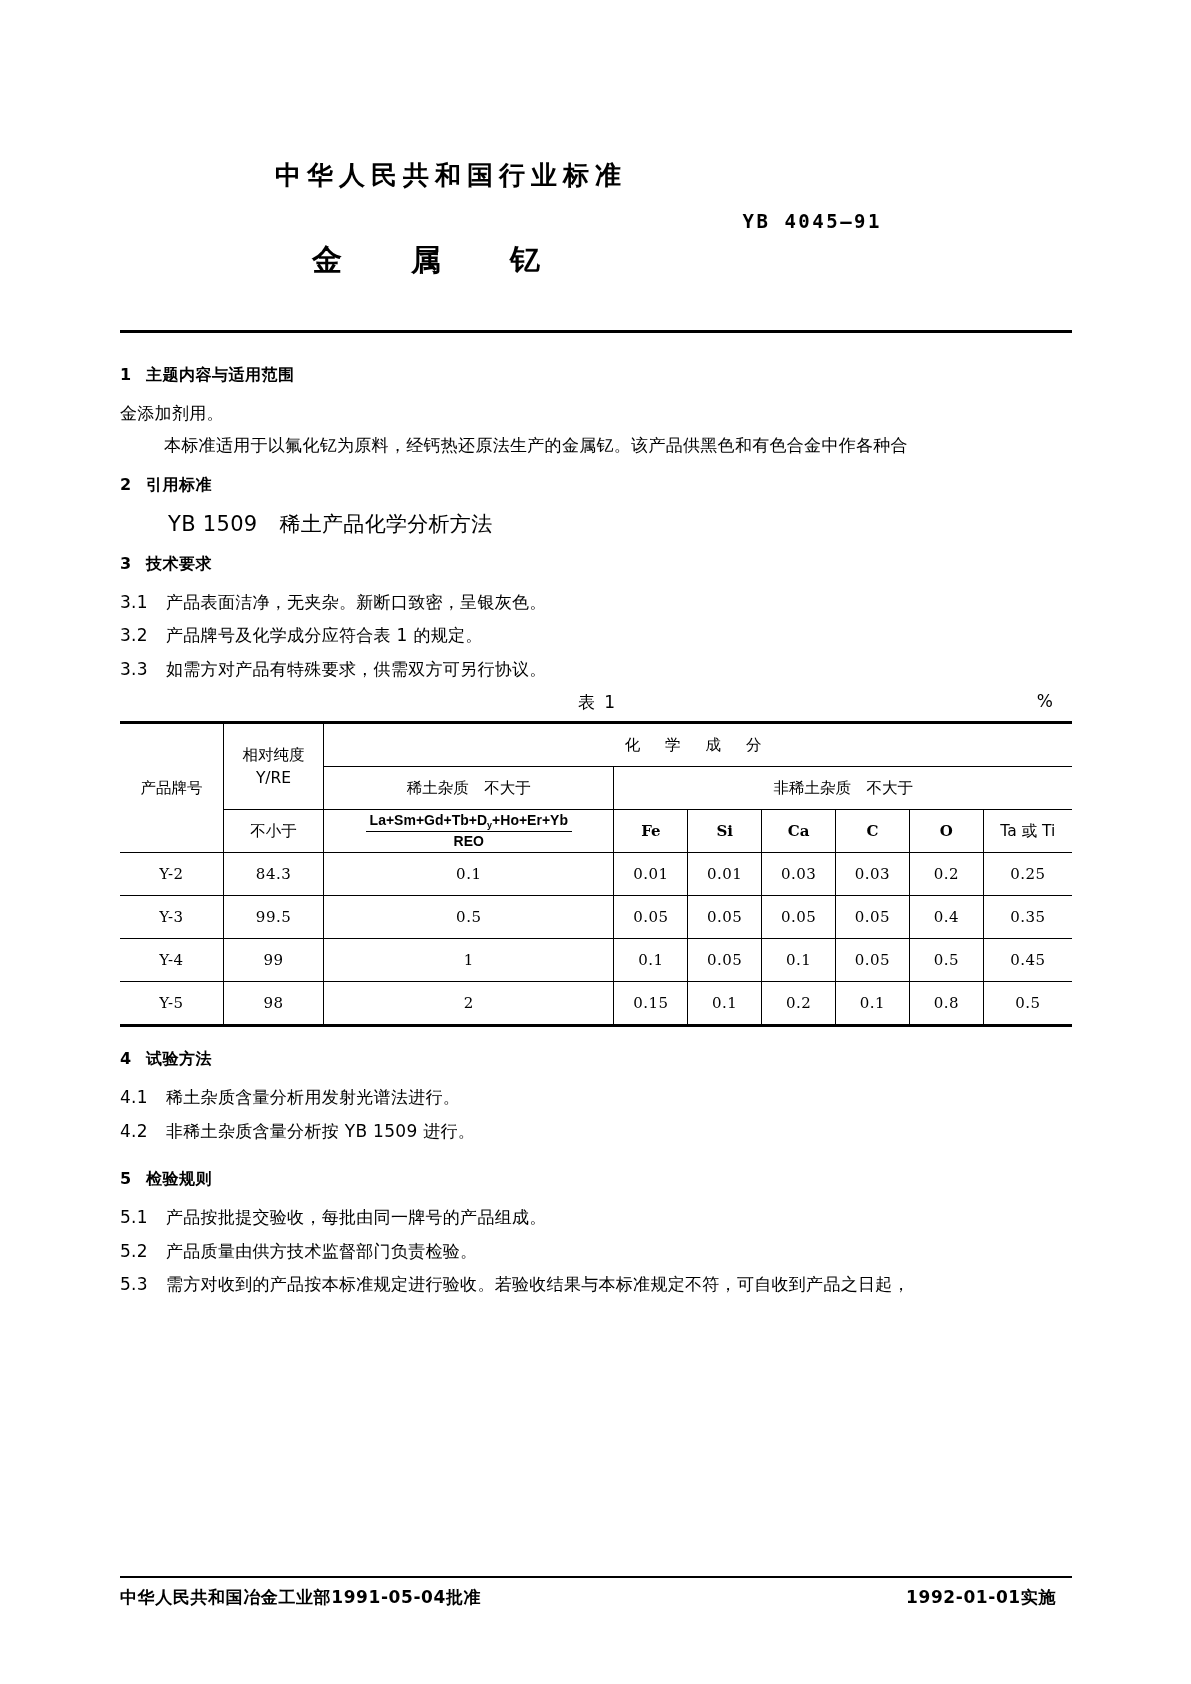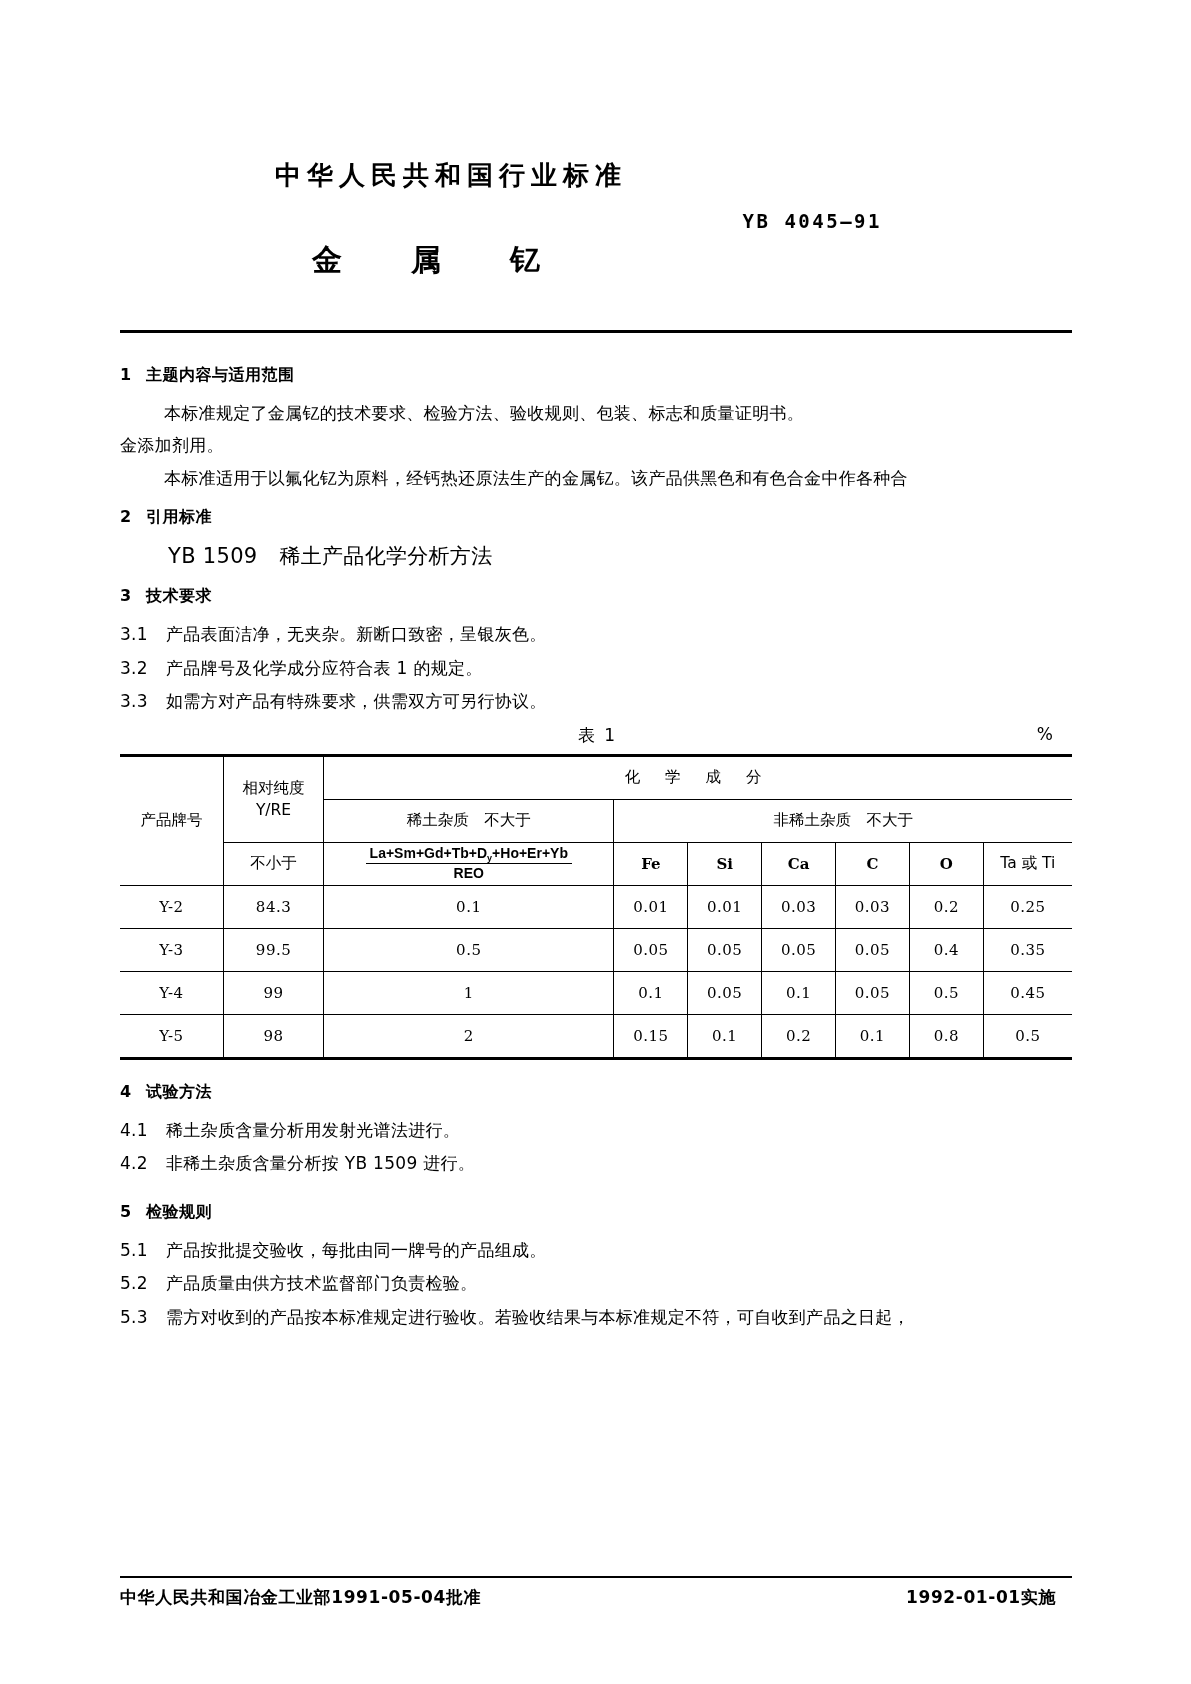--- a/index.html
+++ b/index.html
@@ -241,21 +241,20 @@
   <div class="masthead">中华人民共和国行业标准</div>
   <div class="std-number">YB 4045—91</div>
   <div class="doc-title">金　　属　　钇</div>
   <div class="rule-top"></div>
 
   <div class="content">
 
     <div class="sec-head">
       <span class="num">1</span><span>主题内容与适用范围</span>
     </div>
-    <p class="para">本标准规定了金属钇的技术要求、检验方法、验收规则、包装、标志和质量证明书。</p>
     <p class="para noindent">金添加剂用。</p>
     <p class="para">本标准适用于以氟化钇为原料，经钙热还原法生产的金属钇。该产品供黑色和有色合金中作各种合</p>
 
     <div class="gap-s"></div>
 
     <div class="sec-head">
       <span class="num">2</span><span>引用标准</span>
     </div>
     <p class="ref-line">
       <span class="refid">YB 1509</span><span>稀土产品化学分析方法</span>

